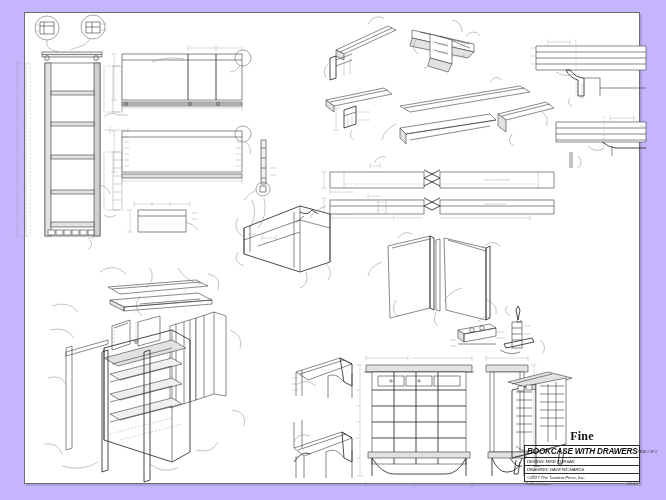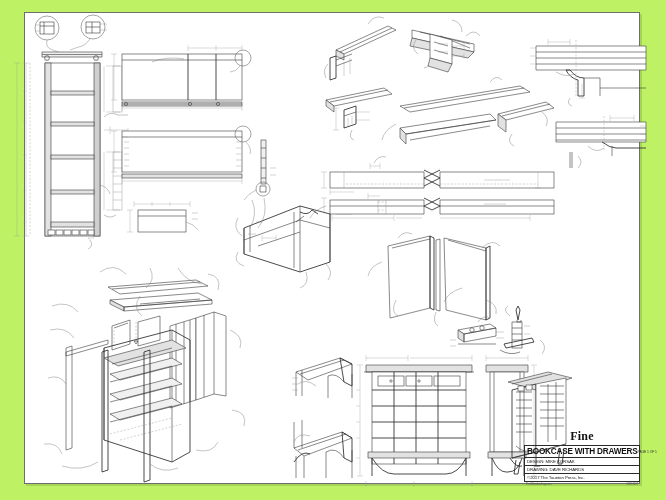--- a/index.html
+++ b/index.html
@@ -1,18 +1,18 @@
 <!DOCTYPE html>
 <html><head>
 <meta charset="utf-8">
 <style>
   html,body{margin:0;padding:0;background:#ffffff;}
   body{width:666px;height:500px;overflow:hidden;
        font-family:"Liberation Sans",sans-serif;}
-  #sheet{position:relative;width:666px;height:500px;background:#bef264;}
+  #sheet{position:relative;width:666px;height:500px;background:#c4b5fd;}
   #border{position:absolute;left:24px;top:12px;width:616px;height:472px;
           border:1.2px solid #6e6e6e;box-sizing:border-box;
           box-shadow:2px 2px 0 rgba(0,0,0,.12);background:#ffffff;}
   svg.draw{position:absolute;left:0;top:0;width:666px;height:500px;
            pointer-events:none;}
   .ln{fill:none;stroke:#3a3a3a;stroke-width:.6;}
   .ln2{fill:none;stroke:#2a2a2a;stroke-width:.85;}
   .thin{fill:none;stroke:#8d8d8d;stroke-width:.4;}
   .dash{fill:none;stroke:#8d8d8d;stroke-width:.4;stroke-dasharray:2 1.6;}
   .dim{fill:none;stroke:#9a9a9a;stroke-width:.35;}
@@ -23,21 +23,21 @@
   .fillgd{fill:#cfcfcf;stroke:#3a3a3a;stroke-width:.6;}
   .bub{fill:none;stroke:#6a6a6a;stroke-width:.6;}
 
   
   #titleblock{position:absolute;right:26px;bottom:14px;width:116px;}
   .logo{text-align:center;color:#111;line-height:1;margin-bottom:3px;}
   .logo .l1{font-family:"Liberation Serif",serif;font-size:12px;
             font-weight:700;letter-spacing:.2px;}
   .logo .l2{font-family:"Liberation Serif",serif;font-size:13.5px;
             font-weight:700;margin-top:-2px;letter-spacing:-.2px;}
-  .tbox{border:.8px solid #2b2b2b;}
+  .tbox{border:.8px solid #2b2b2b;font-style:italic;}
   .trow{border-bottom:.8px solid #2b2b2b;padding:1px 2px;
         display:flex;align-items:center;justify-content:space-between;}
   .trow:last-child{border-bottom:none;}
   .tmain{font-size:8.2px;font-weight:700;letter-spacing:-.2px;color:#111;
          white-space:nowrap;}
   .tpage{font-size:3.4px;color:#333;letter-spacing:-.1px;white-space:nowrap;}
   .tsub{font-size:4.4px;color:#1d1d1d;letter-spacing:-.1px;white-space:nowrap;}
   .tfoot{display:flex;align-items:center;justify-content:space-between;
          padding:1px 2px 0 2px;}
   .tfoot span{font-size:2.7px;color:#555;letter-spacing:-.1px;}

